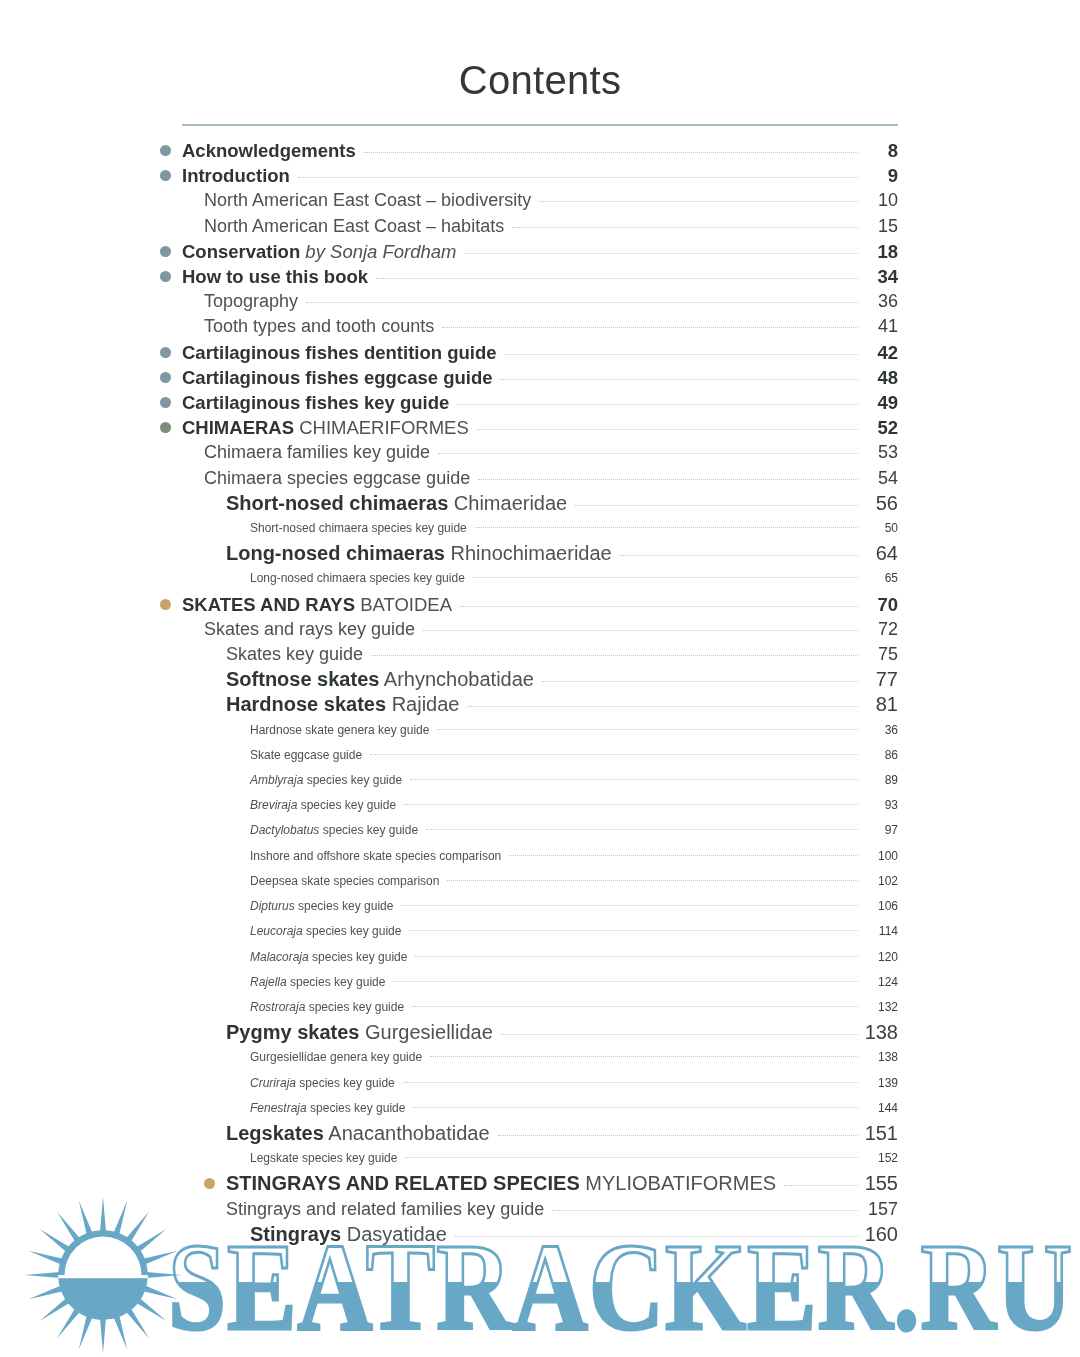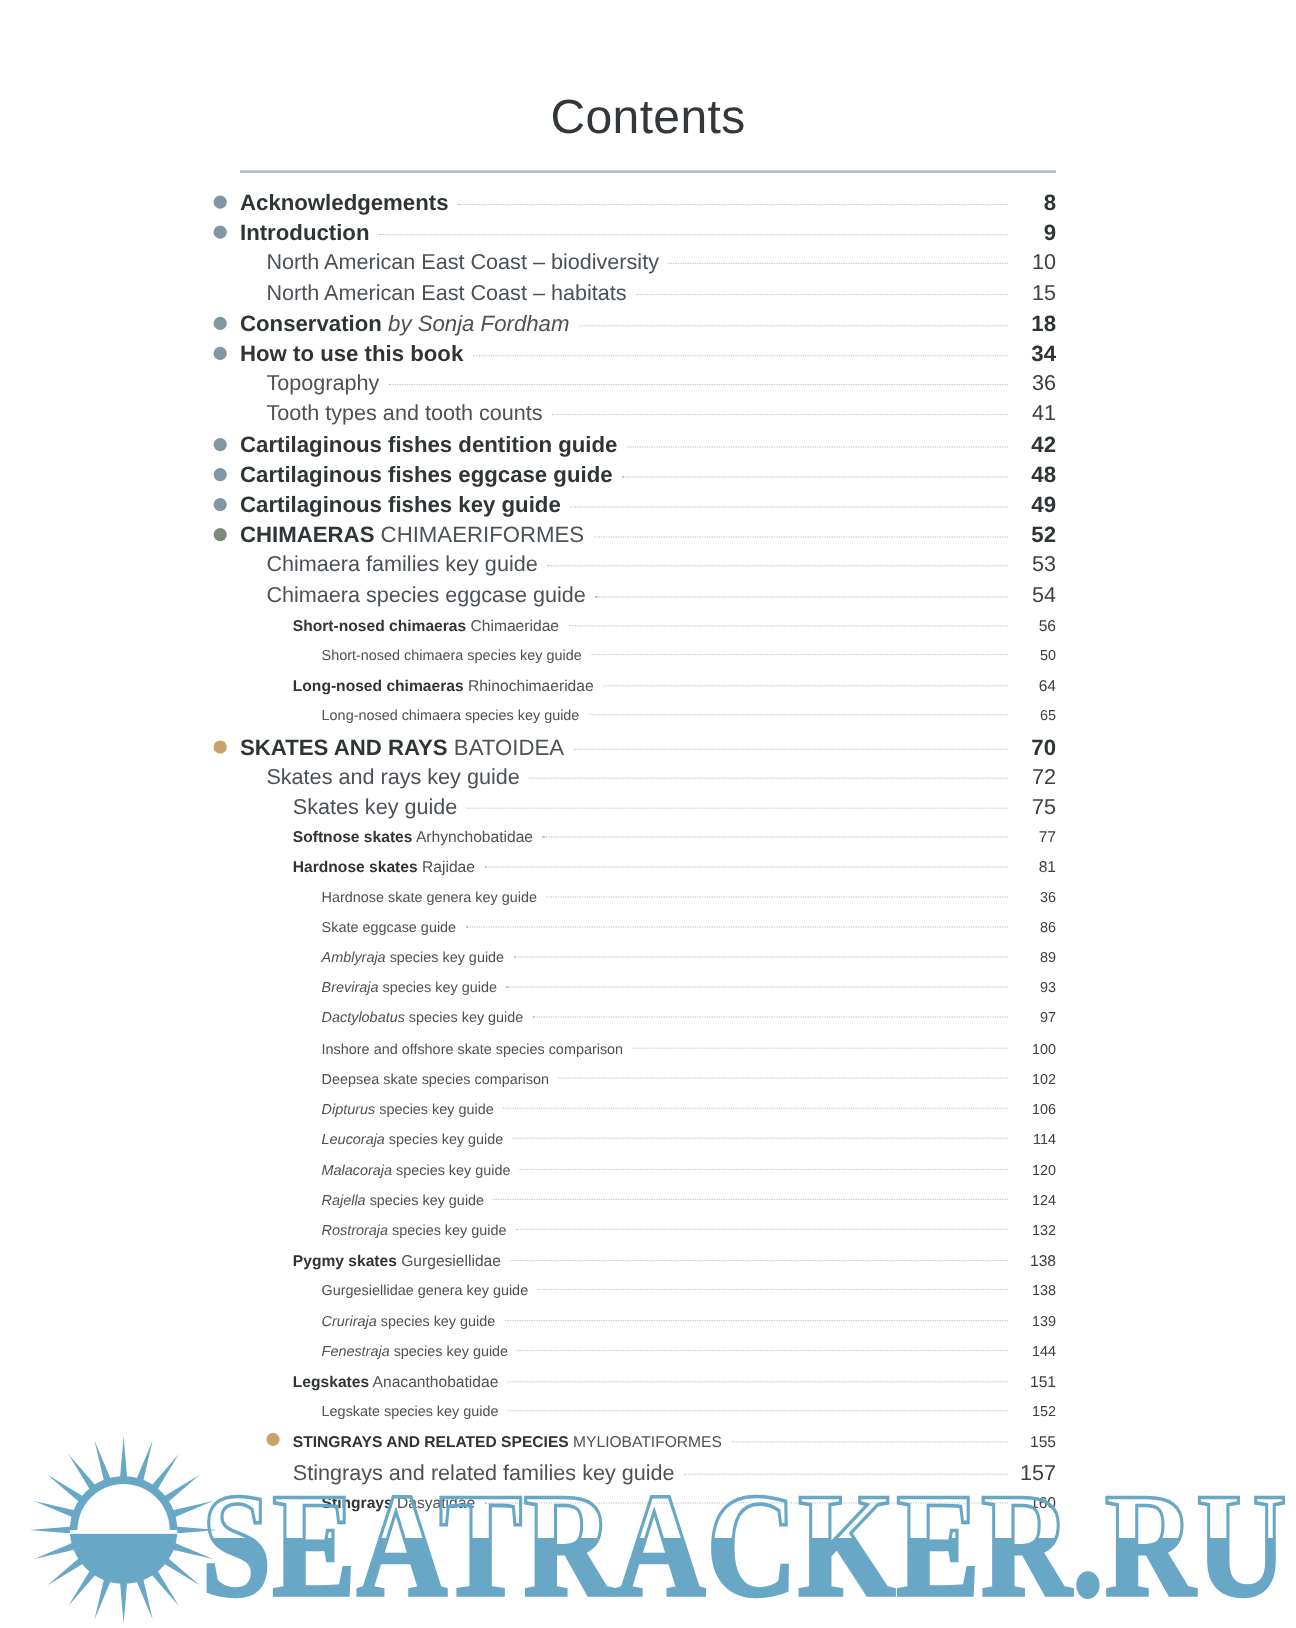--- a/index.html
+++ b/index.html
@@ -12,21 +12,21 @@
     height: 1357px;
     position: relative;
     overflow: hidden;
     font-family: "Liberation Sans", sans-serif;
     color: #2f3437;
   }
 
   .page {
     position: absolute;
     inset: 0;
-    padding: 18px;
+    padding: 0;
   }
 
   
   .toc-title {
     text-align: center;
     font-size: 40px;
     font-weight: 400;
     color: #31373b;
     letter-spacing: 0.3px;
     margin: 0;
@@ -101,21 +101,21 @@
     color: #2f3437;
   }
 
   
   .lvl-major     { font-size: 18.5px; font-weight: 700; line-height: 25.2px; }
   .lvl-major .pageno { font-weight: 700; }
 
   .lvl-sub       { font-size: 18px; font-weight: 400; line-height: 25.2px; color: #4b5156; }
   .lvl-sub .pageno { font-weight: 400; color: #3a4044; }
 
-  .lvl-fam       { font-size: 13px; font-weight: 700; line-height: 25.2px; justify-content: flex-end; }
+  .lvl-fam       { font-size: 20px; font-weight: 700; line-height: 25.2px; justify-content: flex-end; }
   .lvl-fam .pageno { font-weight: 400; color: #3a4044; }
 
   .lvl-sub2      { font-size: 12px; font-weight: 400; line-height: 25.2px; color: #4b5156; }
   .lvl-sub2 .pageno { font-weight: 400; color: #3a4044; }
 
   
   .ind-0 { padding-left: 0px; }
   .ind-1 { padding-left: 22px; }
   .ind-2 { padding-left: 44px; }
   .ind-3 { padding-left: 68px; }

